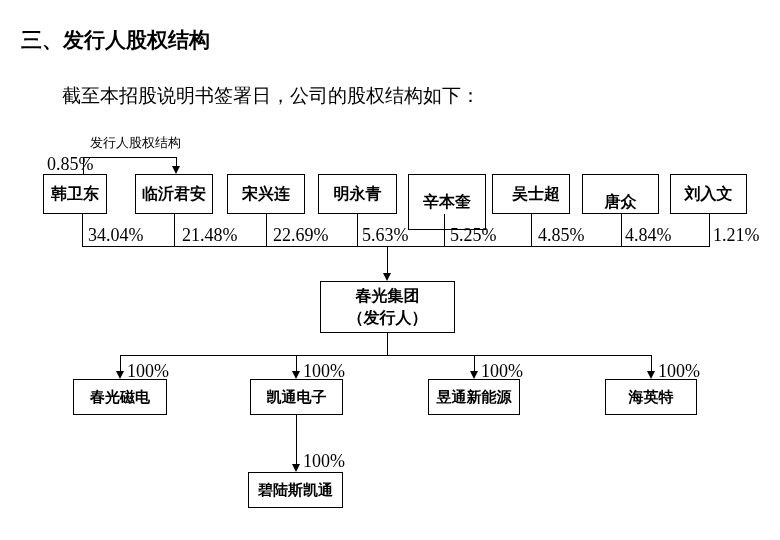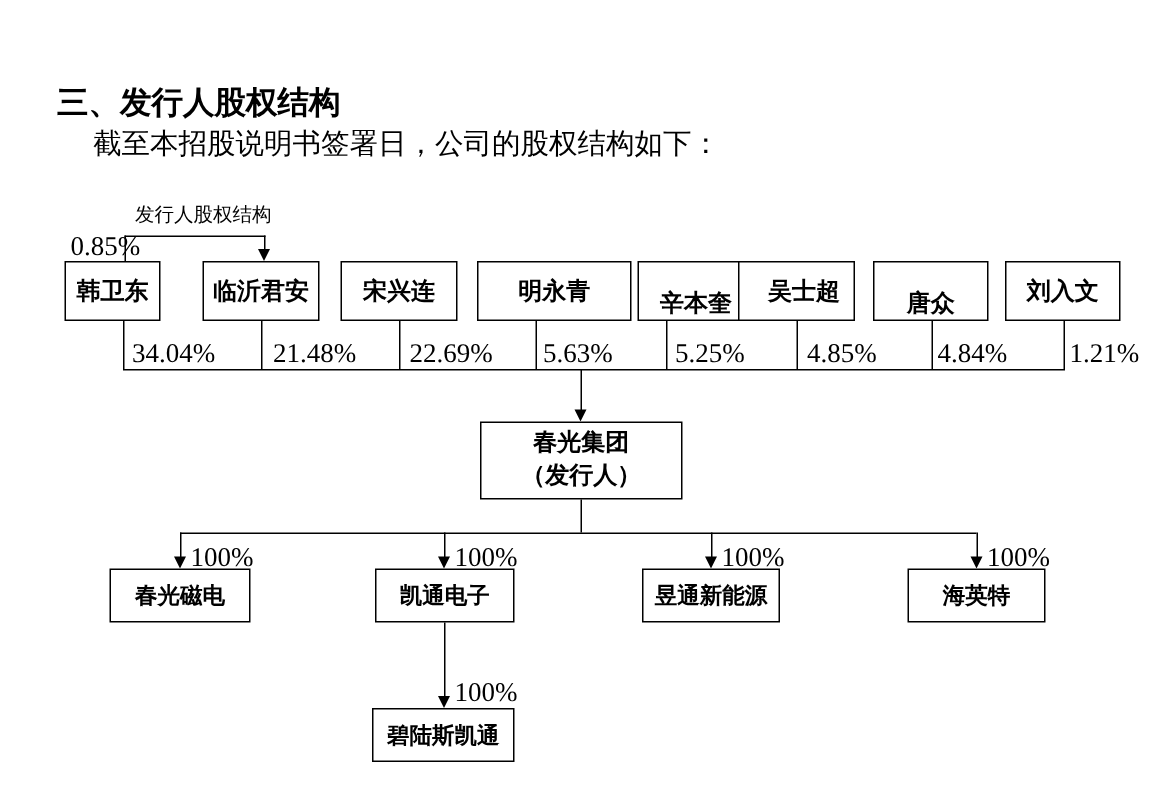--- a/index.html
+++ b/index.html
@@ -60,43 +60,43 @@
     font-family:"Liberation Serif",serif;
     font-size:13px;
     white-space:nowrap;
   }
 </style>
 </head>
 <body>
 
 <div class="page">
 
-  <div class="title" style="left:38px;top:26px;margin-top:28px;">三、发行人股权结构</div>
+  <div class="title" style="left:21px;top:26px;">三、发行人股权结构</div>
   <div class="intro" style="left:62px;top:83px;">截至本招股说明书签署日，公司的股权结构如下：</div>
 
   <div class="gp-label" style="left:90px;top:134px;">发行人股权结构</div>
   <div class="pct" style="left:47px;top:154px;">0.85%</div>
   <div class="hline" style="left:83px;top:157px;width:94px;"></div>
   <div class="vline" style="left:83px;top:157px;height:17px;"></div>
   <div class="vline" style="left:176px;top:157px;height:10px;"></div>
   <div class="arr" style="left:172px;top:166px;"></div>
 
   <div class="box sh-box" style="left:43px;top:174px;width:64px;height:40px;">
       <span>韩卫东</span>
     </div>
   <div class="box sh-box" style="left:135px;top:174px;width:78px;height:40px;">
       <span>临沂君安</span>
     </div>
   <div class="box sh-box" style="left:227px;top:174px;width:78px;height:40px;">
       <span>宋兴连</span>
     </div>
-  <div class="box sh-box" style="left:318px;top:174px;width:103px;height:40px;">
+  <div class="box sh-box" style="left:318px;top:174px;width:79px;height:40px;">
       <span>明永青</span>
     </div>
-  <div class="box sh-box" style="left:425px;top:174px;width:78px;height:40px;justify-content:flex-end;">
+  <div class="box sh-box" style="left:408px;top:174px;width:78px;height:56px;">
       <span>辛本奎</span>
     </div>
   <div class="box sh-box" style="left:492px;top:174px;width:78px;height:40px;padding-left:10px;">
       <span>吴士超</span>
     </div>
   <div class="box sh-box" style="left:582px;top:174px;width:77px;height:40px;justify-content:flex-end;">
       <span>唐众</span>
     </div>
   <div class="box sh-box" style="left:670px;top:174px;width:77px;height:40px;">
       <span>刘入文</span>

